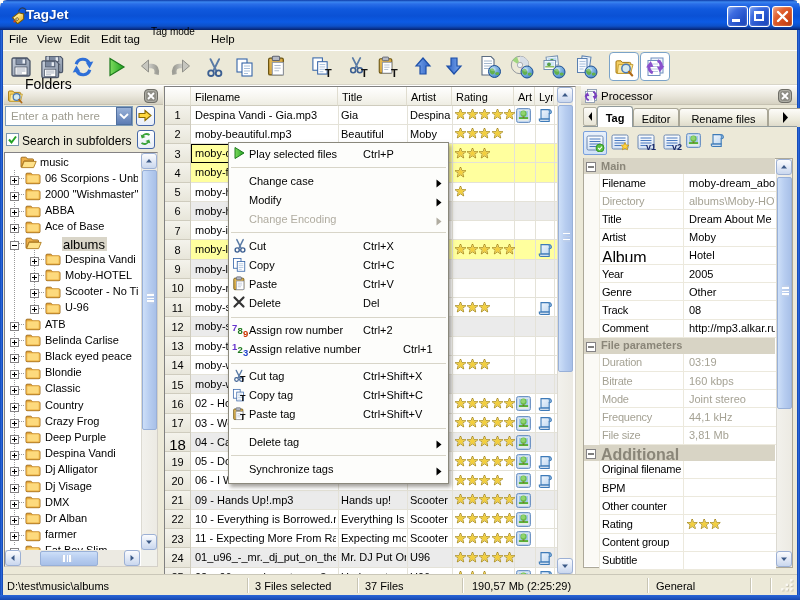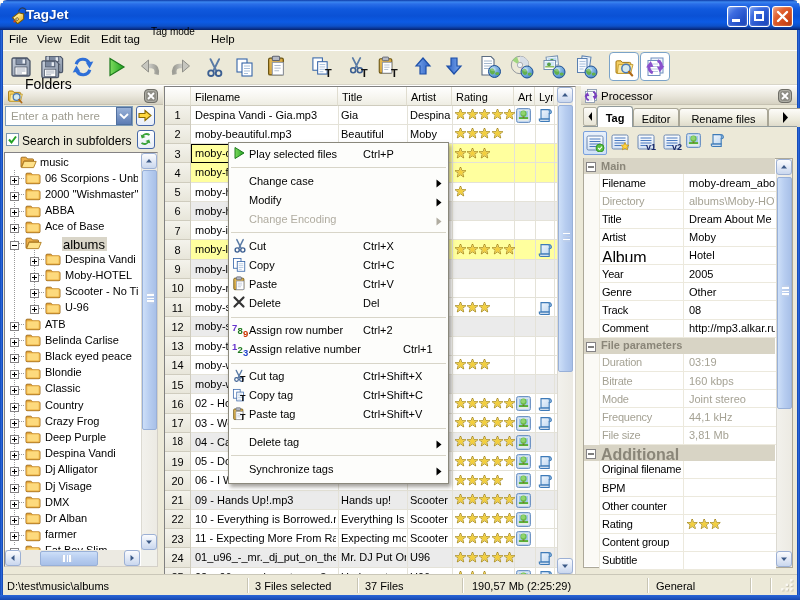--- a/index.html
+++ b/index.html
@@ -1181,21 +1181,21 @@
 <path d="M4 2.6 L11.3 2.6 Q14.2 2.6 14.2 5 Q14.2 6.9 12.2 6.7 L12.2 12 L4 12 Z" fill="url(#lg)" stroke="#3d7ab8" stroke-width="1.1"></path>
 <path d="M12.2 6.7 Q14.2 6.9 14.2 5 Q14.2 2.6 11.3 2.6 Q12.6 3.3 12.4 5 Z" fill="#aecdea" stroke="#3d7ab8" stroke-width="0.9"></path>
 <path d="M2.3 12.1 L12.2 12.1 L12.2 14.4 L4.2 14.4 Q2 14.3 2.3 12.1 Z" fill="#fff" stroke="#3d7ab8" stroke-width="1.1"></path>
 <defs>
         <linearGradient id="lg" x1="0" y1="0" x2="1" y2="1">
           <stop offset="0" stop-color="#f0f6fd"></stop>
           <stop offset="1" stop-color="#bdd6ef"></stop>
         </linearGradient>
       </defs>
 </svg></div>
-<div class="abs" style="left:165px;top:432.75px;width:26px;height:19.25px;background:linear-gradient(180deg,#f4f3ec,#e8e6da);border-right:1px solid #cfccbe;border-bottom:1px solid #cfccbe;color:#000;font-size:10px;text-align:center;padding-top:3.6px;">18</div>
+<div class="abs" style="left:165px;top:432.75px;width:26px;height:19.25px;background:linear-gradient(180deg,#f4f3ec,#e8e6da);border-right:1px solid #cfccbe;border-bottom:1px solid #cfccbe;color:#000;font-size:15px;text-align:center;padding-top:3.6px;">18</div>
 <div class="abs" style="left:191px;top:432.75px;width:366px;height:19.25px;background:#ebebeb;border-bottom:1px solid #e4e2d8;"></div>
 <div class="abs" style="left:338px;top:432.75px;width:1px;height:19.25px;background:#e4e2d8;"></div>
 <div class="abs" style="left:407px;top:432.75px;width:1px;height:19.25px;background:#e4e2d8;"></div>
 <div class="abs" style="left:452px;top:432.75px;width:1px;height:19.25px;background:#e4e2d8;"></div>
 <div class="abs" style="left:514px;top:432.75px;width:1px;height:19.25px;background:#e4e2d8;"></div>
 <div class="abs" style="left:535px;top:432.75px;width:1px;height:19.25px;background:#e4e2d8;"></div>
 <div class="abs" style="left:554px;top:432.75px;width:1px;height:19.25px;background:#e4e2d8;"></div>
 <div class="abs" style="left:195px;top:435.95px;width:141px;height:13.5px;font-size:11px;color:#000;white-space:nowrap;overflow:hidden;">04 - Call Me Manana.mp3</div>
 <svg width="11" height="11" viewBox="0 0 11 11" style="position:absolute;left:455.0px;top:436.35px">
     <path d="M5.5 0.0 L6.9 3.6 L10.7 3.8 L7.7 6.2 L8.7 9.9 L5.5 7.8 L2.3 9.9 L3.3 6.2 L0.3 3.8 L4.1 3.6 Z" fill="#f3cf3d" stroke="#9a7d12" stroke-width="1"></path>

